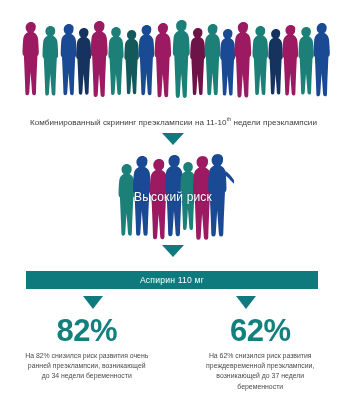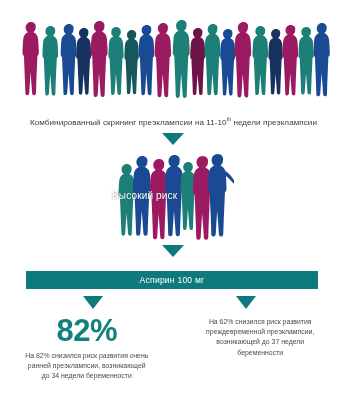--- a/index.html
+++ b/index.html
@@ -79,21 +79,22 @@
     left: 112px;
     top: 150px;
     width: 122px;
     height: 100px;
   }
   .risk-label {
     position: absolute;
     left: 112px;
     top: 190px;
     width: 122px;
-    font-size: 10px;
+    text-align: center;
+    font-size: 12px;
     color: #ffffff;
     letter-spacing: .15px;
     text-shadow: 0 0 2px rgba(20,40,60,.55);
     pointer-events: none;
   }
 
   
   .aspirin-bar {
     position: absolute;
     left: 26px;
@@ -261,29 +262,30 @@
         <path fill="#1b4a94" d="M17.6 14.5c2.3 1.8 5 4.5 7.2 7.6 .7 1 1.6 2.3 .9 3-.8 .7-1.7-.3-2.5-1.2-1.9-2.2-4.1-4.4-6.1-5.9z"></path>
       </g>
     </svg>
   </div>
 
   <div class="risk-label">Высокий риск</div>
 
   <div class="arrow" id="arrow-2"></div>
 
   <div class="aspirin-bar">
-    <span>Аспирин 100 мг</span>
+    <span>Аспирин 110 мг</span>
   </div>
 
   <div class="arrow small" id="arrow-left"></div>
   <div class="arrow small" id="arrow-right"></div>
 
   <div class="stats">
     <div class="stat-col">
       <div class="stat-pct">82%</div>
       <div class="stat-desc">На 82% снизился риск развития очень ранней преэклампсии, возникающей до 34 недели беременности</div>
     </div>
     <div class="stat-col">
+      <div class="stat-pct">62%</div>
       <div class="stat-desc">На 62% снизился риск развития преждевременной преэклампсии, возникающей до 37 недели беременности</div>
     </div>
   </div>
 
 </div>
 
 </body></html>

